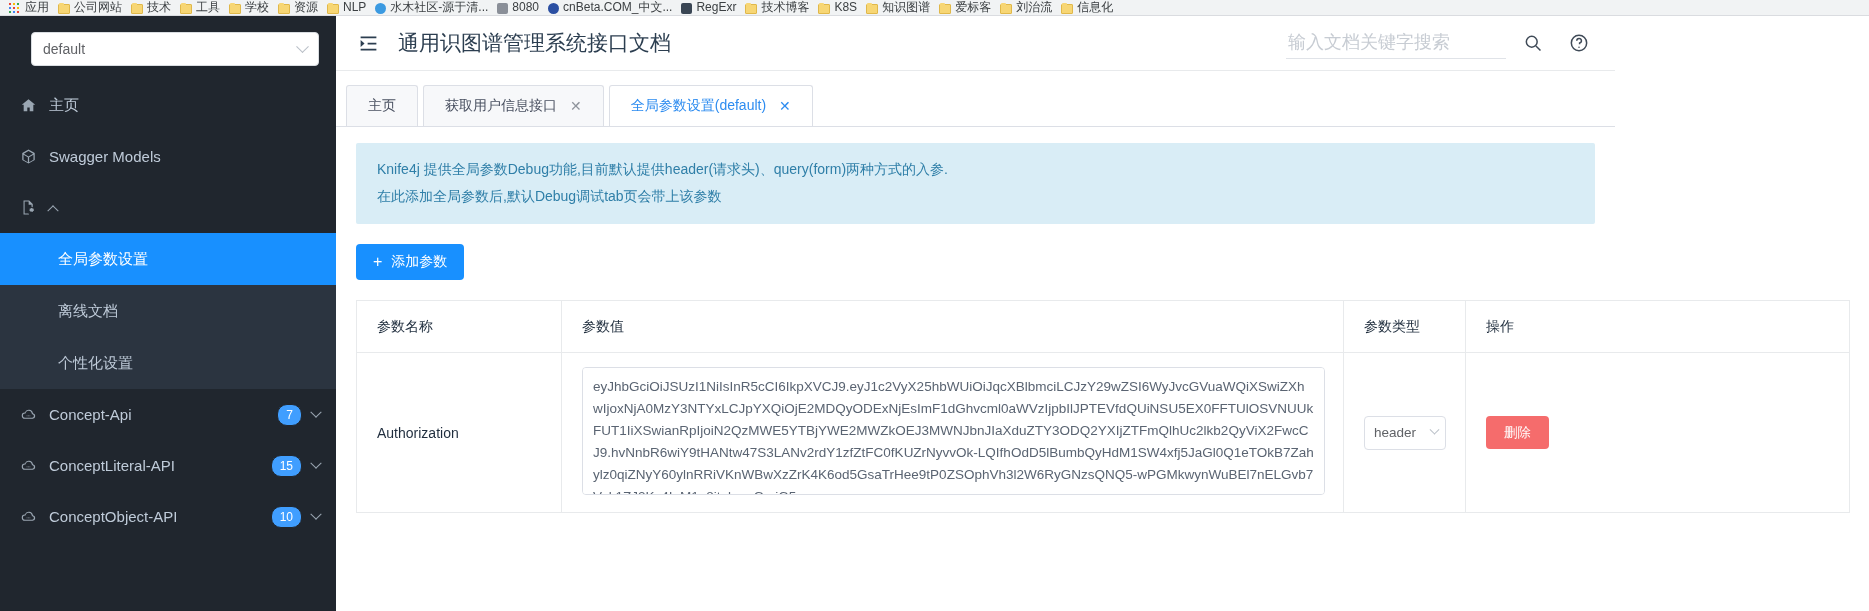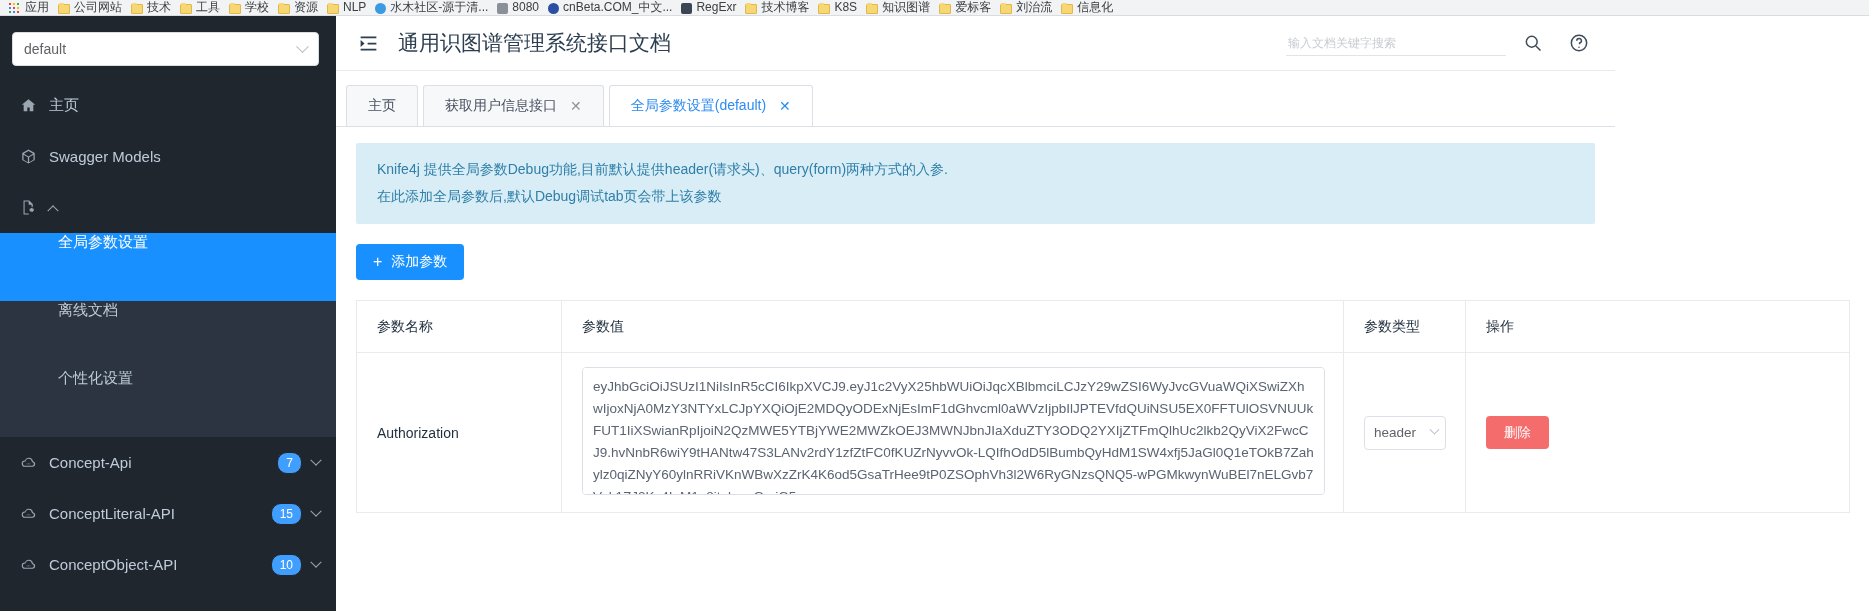--- a/index.html
+++ b/index.html
@@ -63,21 +63,21 @@
   }
   .ico-sq { border-radius: 2px; width: 11px; height: 11px; margin-top: 1px; }
 
   
   #sidebar {
     position: absolute; top: 16px; left: 0;
     width: 336px; height: 595px;
     background: #20262e;
     overflow: hidden;
   }
-  #sidebar-select-wrap { padding: 16px 17px 0 12px; }
+  #sidebar-select-wrap { padding: 16px 17px 0 31px; }
   #ns-select {
     width: 100%; height: 34px;
     background: #ffffff;
     border: 1px solid #d9dde1;
     border-radius: 4px;
     display: flex; align-items: center;
     padding: 0 11px;
     position: relative;
   }
   #ns-select-value { font-size: 14px; color: #606266; flex: 1; }
@@ -118,22 +118,22 @@
     width: 8px; height: 8px;
     border-right: 1.5px solid #9aa6b2;
     border-bottom: 1.5px solid #9aa6b2;
     transform: rotate(45deg) translate(-2px,-2px);
     flex: 0 0 auto;
   }
   .nav-chev.open { transform: rotate(-135deg) translate(-2px,-2px); }
 
   #submenu { background: #2b3440; }
   .sub-item {
-    height: 68px;
-    display: flex; align-items: flex-start;
+    height: 52px;
+    display: flex; align-items: center;
     padding-left: 58px;
     color: #bfcbd9;
     font-size: 15px;
     cursor: pointer;
   }
   .sub-item.active { background: #1890ff; color: #ffffff; }
 
   
   #main {
     position: absolute; top: 16px; left: 336px;
@@ -162,21 +162,21 @@
   }
   #search-box {
     width: 220px;
     border-bottom: 1px solid #e0e3e8;
     padding: 5px 2px;
     font-size: 13px;
     color: #c4c8ce;
   }
   #search-input {
     border: none; outline: none; width: 100%;
-    font-size: 12px; color: #606266;
+    font-size: 18px; color: #606266;
     font-family: inherit;
     background: transparent;
   }
   #search-input::placeholder { color: #c7ccd3; }
   .tb-icon {
     width: 38px; height: 38px;
     display: flex; align-items: center; justify-content: center;
     cursor: pointer; color: #4a5568;
     margin-left: 8px;
   }

